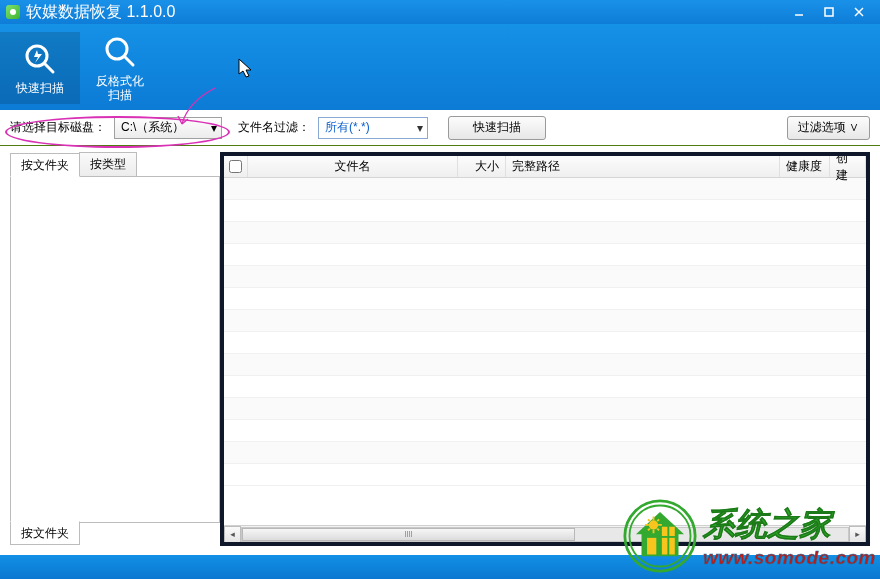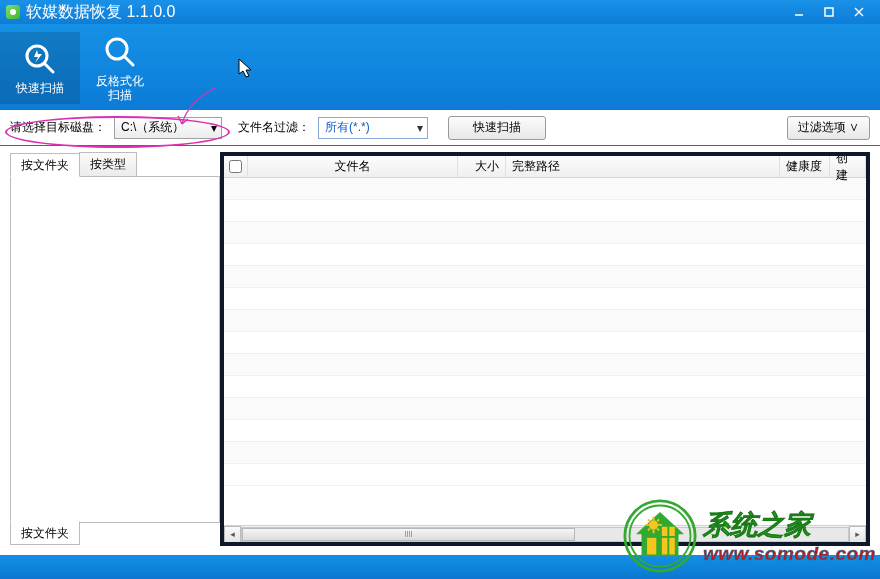--- a/index.html
+++ b/index.html
@@ -56,21 +56,21 @@
 .hscroll .arrowbtn { width:17px; height:17px; border:1px solid #bdbdbd; background:linear-gradient(#fafafa,#e4e4e4); display:flex; align-items:center; justify-content:center; font-size:9px; color:#555; cursor:pointer;}
 .hscroll .track { flex:1; height:15px; background:#e8e8e8; border:1px solid #c8c8c8; position:relative; cursor:pointer;}
 .hscroll .thumb { position:absolute; left:0; top:0; bottom:0; width:55%; background:linear-gradient(#f6f6f6,#dcdcdc); border:1px solid #b8b8b8; display:flex; align-items:center; justify-content:center; }
 .hscroll .thumb:after{content:"";width:8px;height:6px;background:repeating-linear-gradient(90deg,#a0a0a0 0 1px,transparent 1px 2px);}
 
 .footer { position:absolute; left:0; right:0; bottom:0; height:24px; background:linear-gradient(to bottom,#1290e5,#0b77d1); }
 
 .watermark { position:absolute; right:4px; bottom:6px; display:flex; align-items:center; gap:6px; z-index:10; }
 .watermark .house { width:74px; height:74px; }
 .watermark .txt { display:flex; flex-direction:column; font-weight:bold; }
-.watermark .t1 { font-size:27px; color:#2fa52b; font-style:italic; -webkit-text-stroke:0.5px #1c7b18; }
+.watermark .t1 { font-size:32px; color:#2fa52b; font-style:italic; -webkit-text-stroke:0.5px #1c7b18; }
 .watermark .t2 { font-size:19px; color:#b91c1c; font-style:italic; -webkit-text-stroke:0.5px #1675a8; letter-spacing:0.5px;}
 </style>
 </head>
 <body>
 
 <div class="titlebar">
   <div class="logo"></div>
   <span>软媒数据恢复 1.1.0.0</span>
   <div class="spacer"></div>
   <div class="winbtn">

